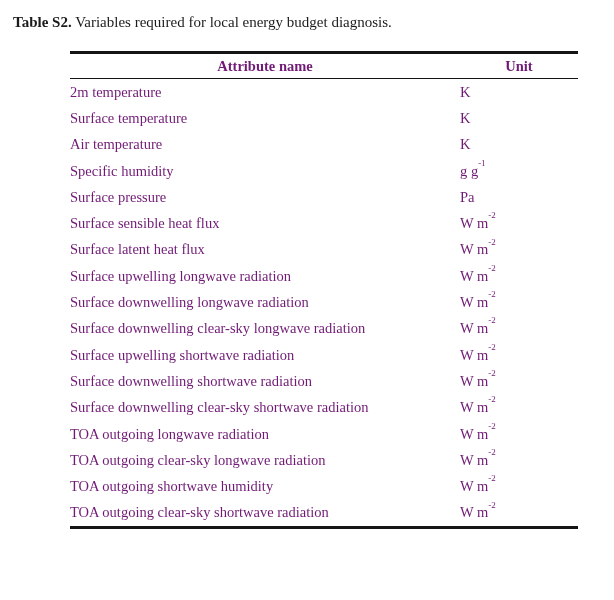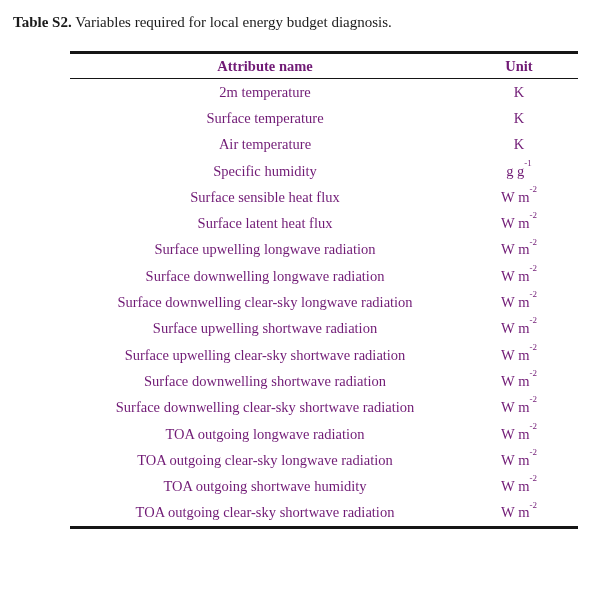--- a/index.html
+++ b/index.html
@@ -38,21 +38,21 @@
   }
   table.vars thead th {
     font-weight: bold;
     text-align: center;
     vertical-align: middle;
     height: 24px;
     padding: 0;
     border-bottom: 1.5px solid #151515;
   }
   table.vars tbody td {
-    text-align: center;
+    text-align: left;
     vertical-align: middle;
     height: 26.3px;
     padding: 0;
     font-weight: normal;
   }
   .unit-sup {
     font-size: 0.62em;
     position: relative;
     top: -0.45em;
     line-height: 0;
@@ -90,20 +90,24 @@
   <tr>
     <td class="attr-cell">Air temperature</td>
     <td class="unit-cell"><span class="unit-base">K</span><sup class="unit-sup"></sup></td>
   </tr>
 
   <tr>
     <td class="attr-cell">Specific humidity</td>
     <td class="unit-cell"><span class="unit-base">g g</span><sup class="unit-sup">-1</sup></td>
   </tr>
 
+  <tr>
+    <td class="attr-cell">Surface pressure</td>
+    <td class="unit-cell"><span class="unit-base">Pa</span><sup class="unit-sup"></sup></td>
+  </tr>
 
   <tr>
     <td class="attr-cell">Surface sensible heat flux</td>
     <td class="unit-cell"><span class="unit-base">W m</span><sup class="unit-sup">-2</sup></td>
   </tr>
 
   <tr>
     <td class="attr-cell">Surface latent heat flux</td>
     <td class="unit-cell"><span class="unit-base">W m</span><sup class="unit-sup">-2</sup></td>
   </tr>
@@ -121,24 +125,20 @@
   <tr>
     <td class="attr-cell">Surface downwelling clear-sky longwave radiation</td>
     <td class="unit-cell"><span class="unit-base">W m</span><sup class="unit-sup">-2</sup></td>
   </tr>
 
   <tr>
     <td class="attr-cell">Surface upwelling shortwave radiation</td>
     <td class="unit-cell"><span class="unit-base">W m</span><sup class="unit-sup">-2</sup></td>
   </tr>
 
-  <tr>
-    <td class="attr-cell">Surface upwelling clear-sky shortwave radiation</td>
-    <td class="unit-cell"><span class="unit-base">W m</span><sup class="unit-sup">-2</sup></td>
-  </tr>
 
   <tr>
     <td class="attr-cell">Surface downwelling shortwave radiation</td>
     <td class="unit-cell"><span class="unit-base">W m</span><sup class="unit-sup">-2</sup></td>
   </tr>
 
   <tr>
     <td class="attr-cell">Surface downwelling clear-sky shortwave radiation</td>
     <td class="unit-cell"><span class="unit-base">W m</span><sup class="unit-sup">-2</sup></td>
   </tr>

